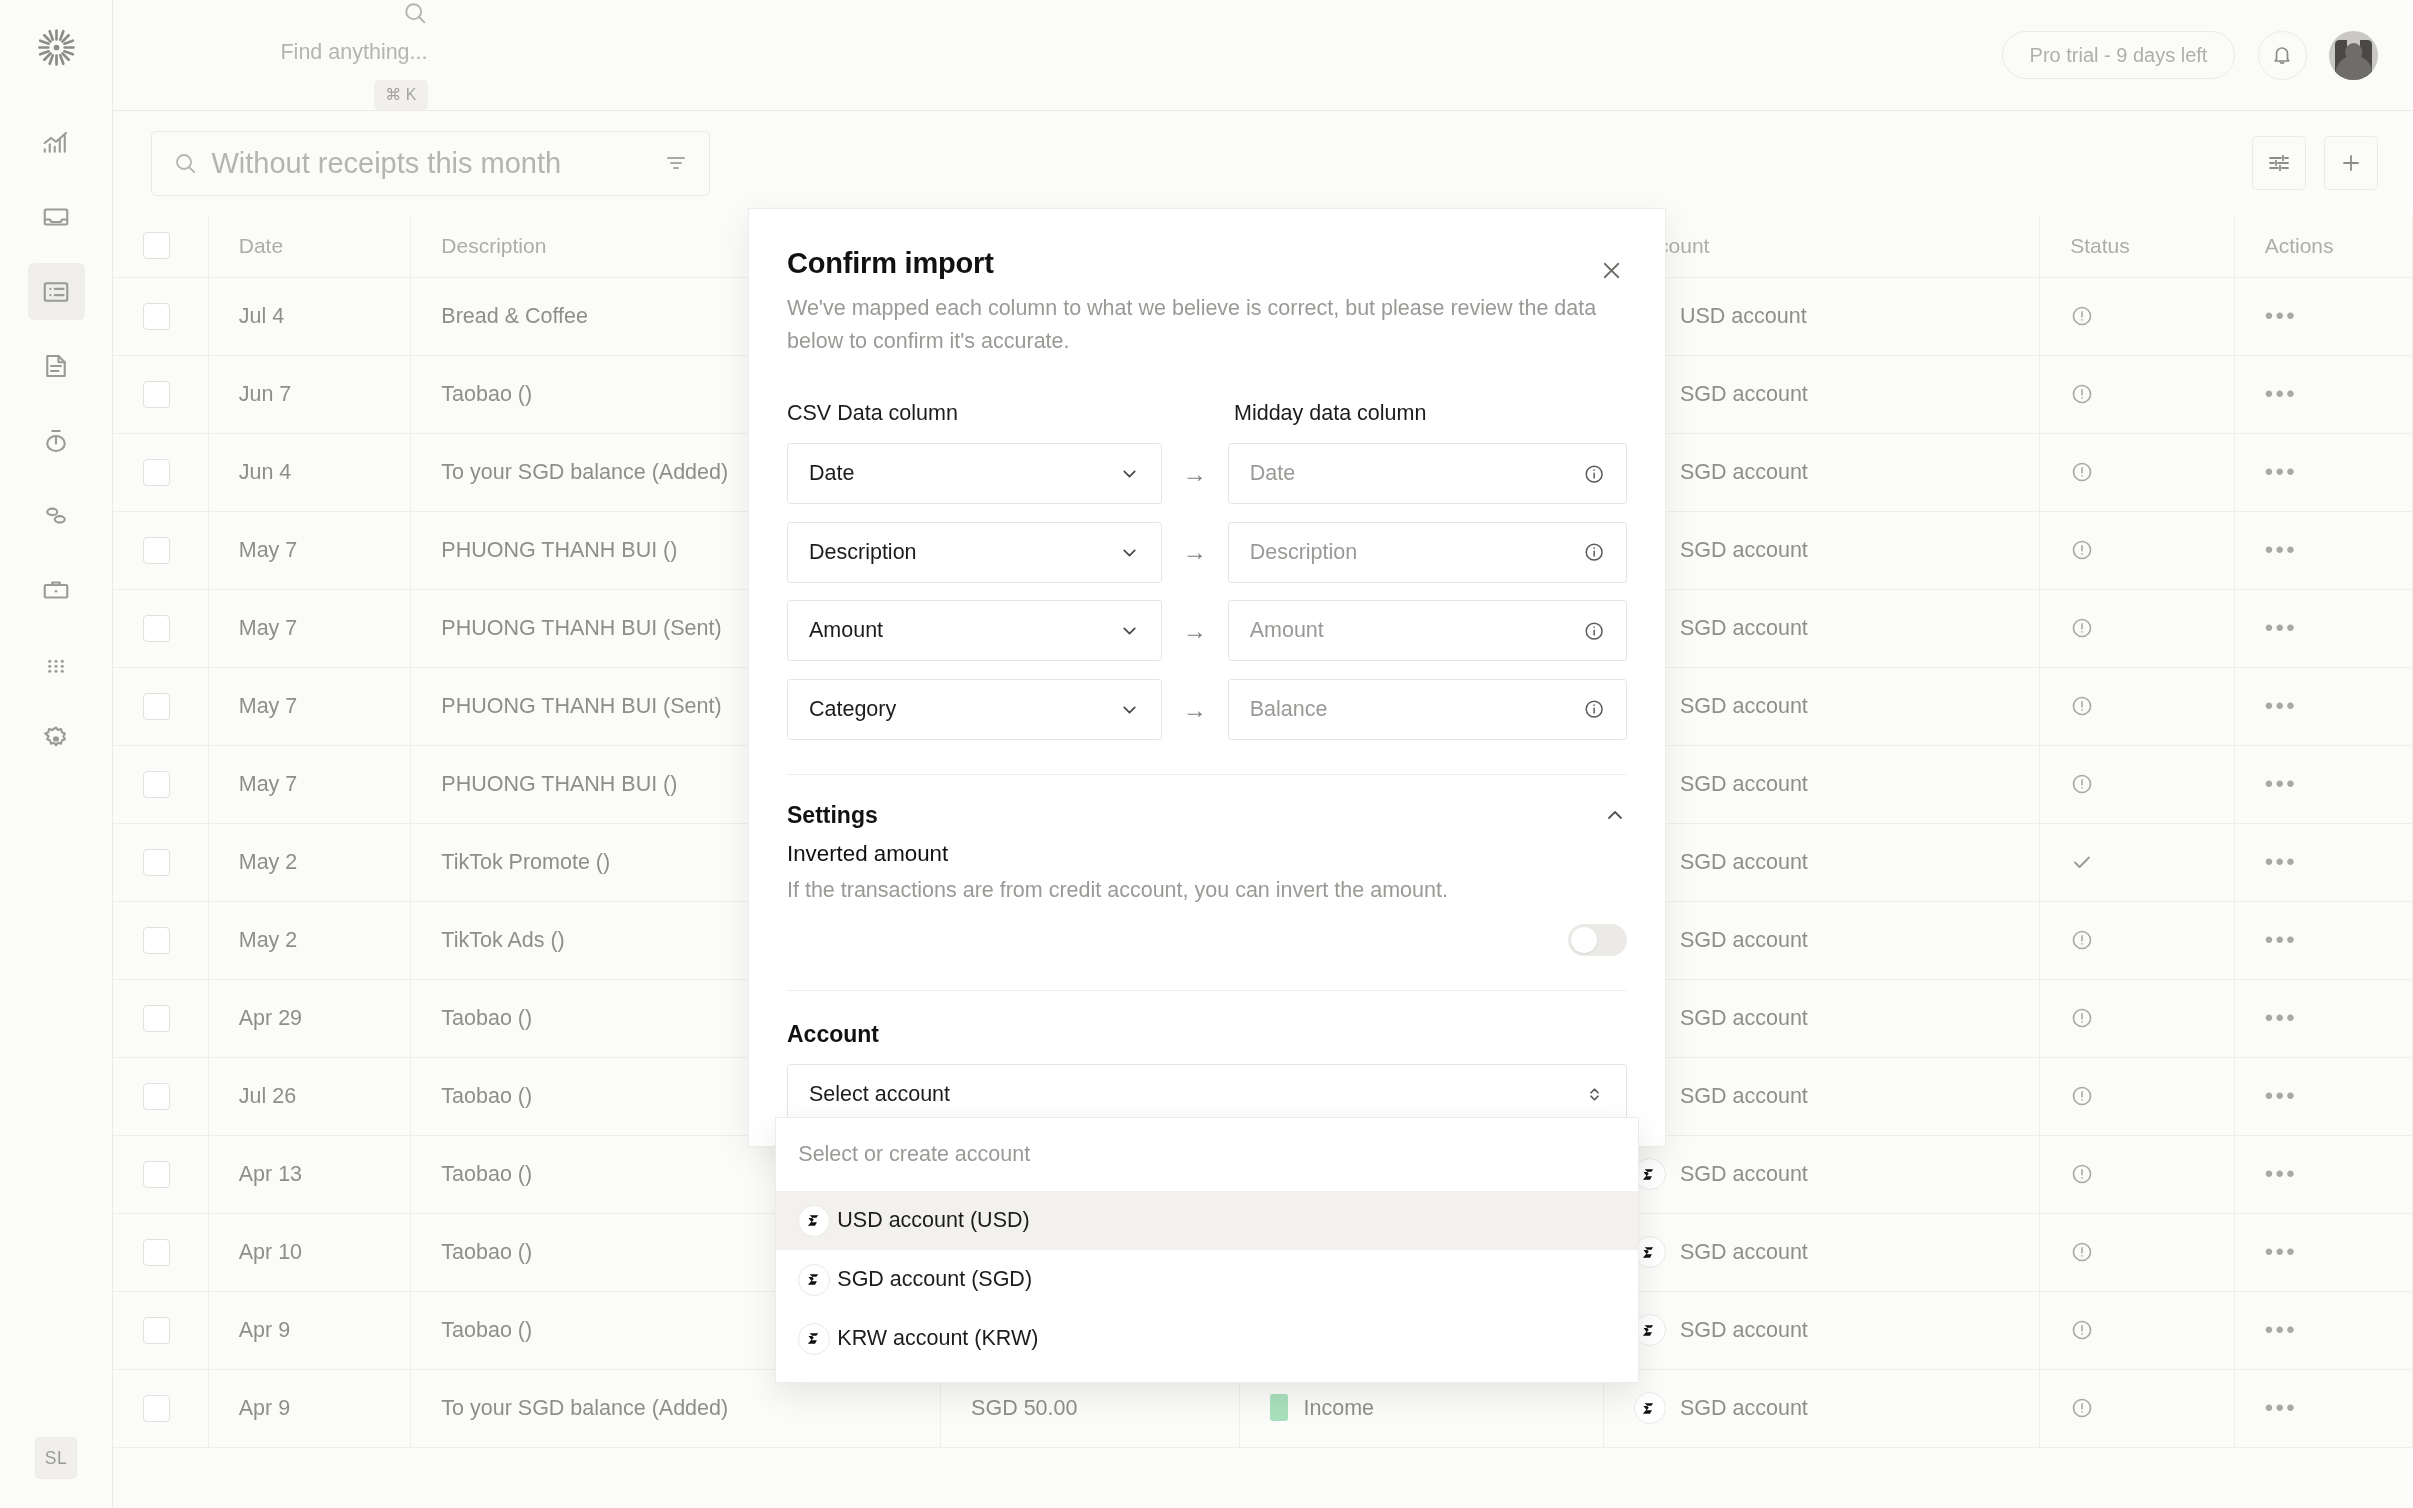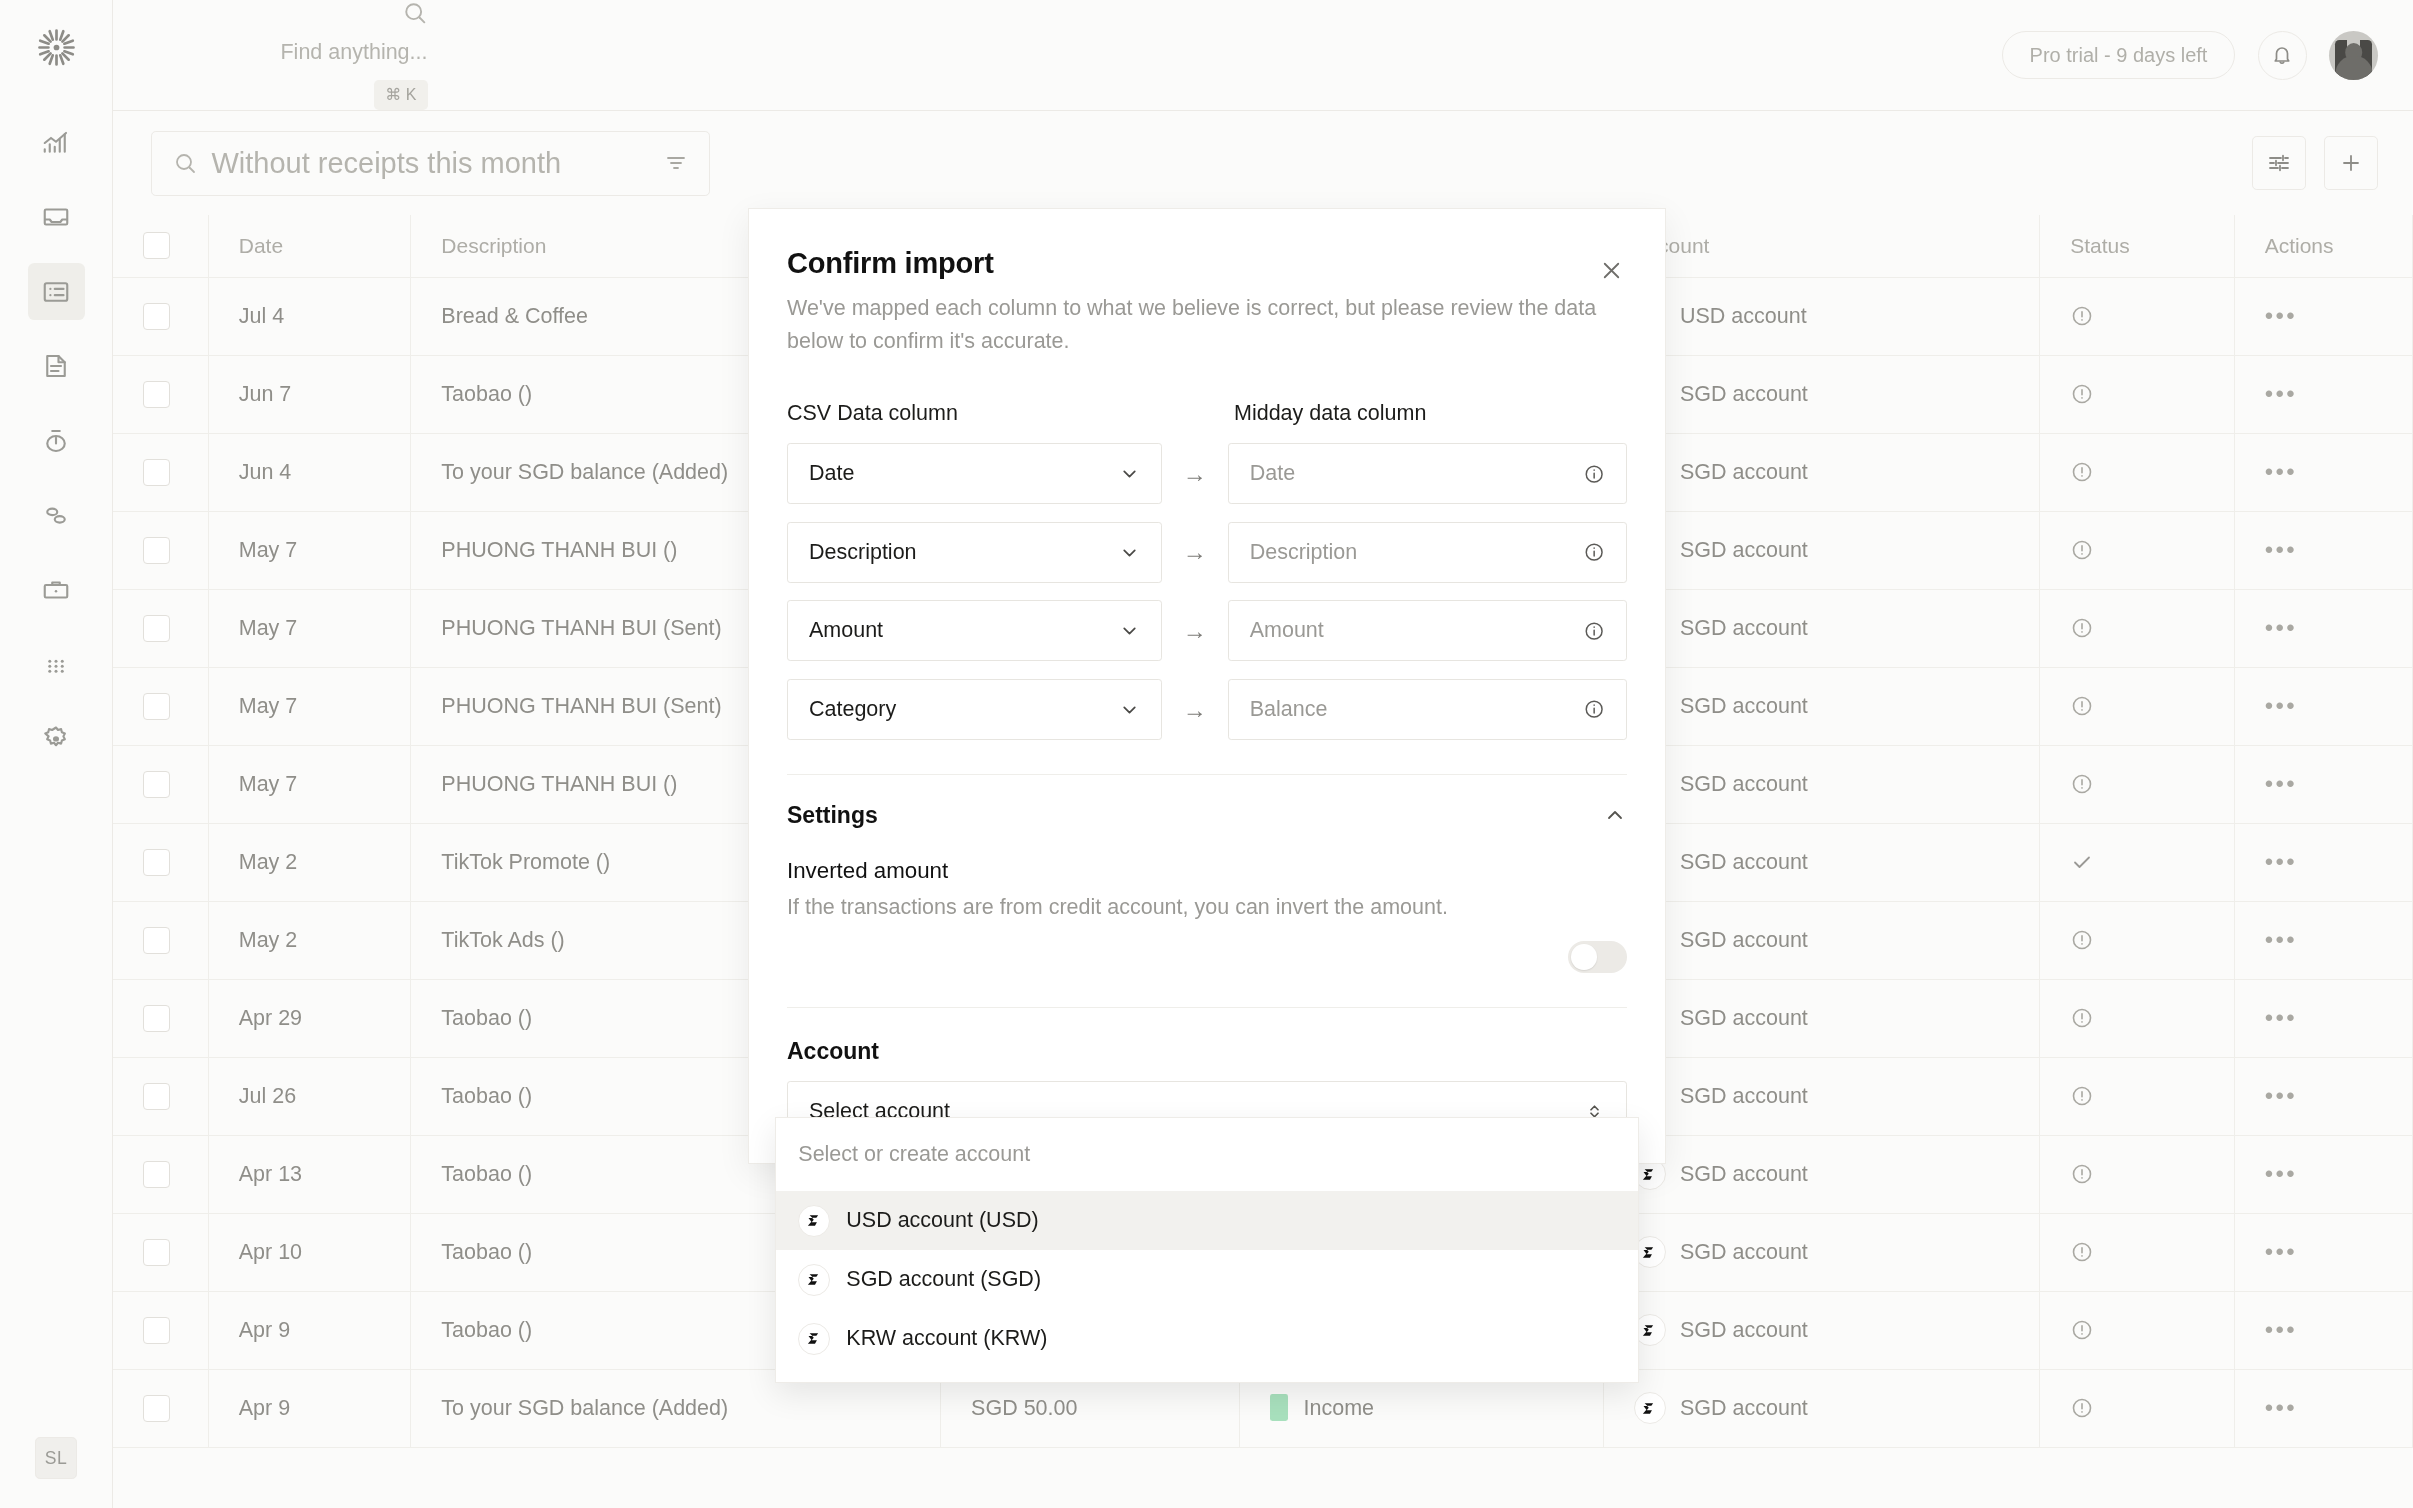--- a/index.html
+++ b/index.html
@@ -144,21 +144,21 @@
   .target {
     width: 405px; height: 61px; border: 0.8px solid #e7e5e0; border-radius: 3.2px;
     background: #fff; display: flex; align-items: center; padding: 0 21px;
     font-size: 21.5px; color: #9a9995;
   }
   .target .info { margin-left: auto; color: #5b5a57; }
   .divider { height: 0.8px; background: #efeeea; margin: 34px 0 0 0; }
   .settings-row { display: flex; align-items: center; margin-top: 27px; }
   .settings-title { font-size: 23px; font-weight: bold; color: #111; }
   .settings-chev { margin-left: auto; color: #55544f; }
-  .inv-title { margin-top: 29px; font-size: 22.3px; color: #111; }
+  .inv-title { margin-top: 12px; font-size: 22.3px; color: #111; }
   .inv-desc { margin-top: 11.2px; font-size: 21.5px; color: #9a9995; }
   .toggle-row { display: flex; justify-content: flex-end; margin-top: 21px; }
   .toggle {
     width: 59px; height: 32px; border-radius: 797px; background: #eceae6; position: relative;
   }
   .toggle .knob {
     position: absolute; left: 3.2px; top: 3.2px; width: 25.5px; height: 25.5px;
     border-radius: 50%; background: #fff; box-shadow: 0 0.8px 1.6px rgba(0,0,0,.12);
   }
   .account-label { margin-top: 30px; font-size: 23px; font-weight: bold; color: #111; }
@@ -172,21 +172,21 @@
   .modal-pad { height: 21px; }
 
   
   .dropdown {
     position: absolute; left: 775px; top: 1117px; width: 864px;
     background: #fff; border: 0.8px solid #eeece8;
     box-shadow: 0 11.2px 30px rgba(0,0,0,.09); z-index: 40;
   }
   .dd-search { height: 73px; display: flex; align-items: center; padding: 0 22.3px; font-size: 21.5px; color: #9a9995; }
   .dd-item {
-    height: 59px; display: flex; align-items: center; gap: 16px; padding: 0 22.3px;
+    height: 59px; display: flex; align-items: center; gap: 7px; padding: 0 22.3px;
     font-size: 21.5px; color: #1c1c1a;
   }
   .dd-item.hl { background: #f2f1ee; }
   .dd-pad { height: 14.4px; }
 
   svg { display: block; }
 </style>
 </head>
 <body>
 

